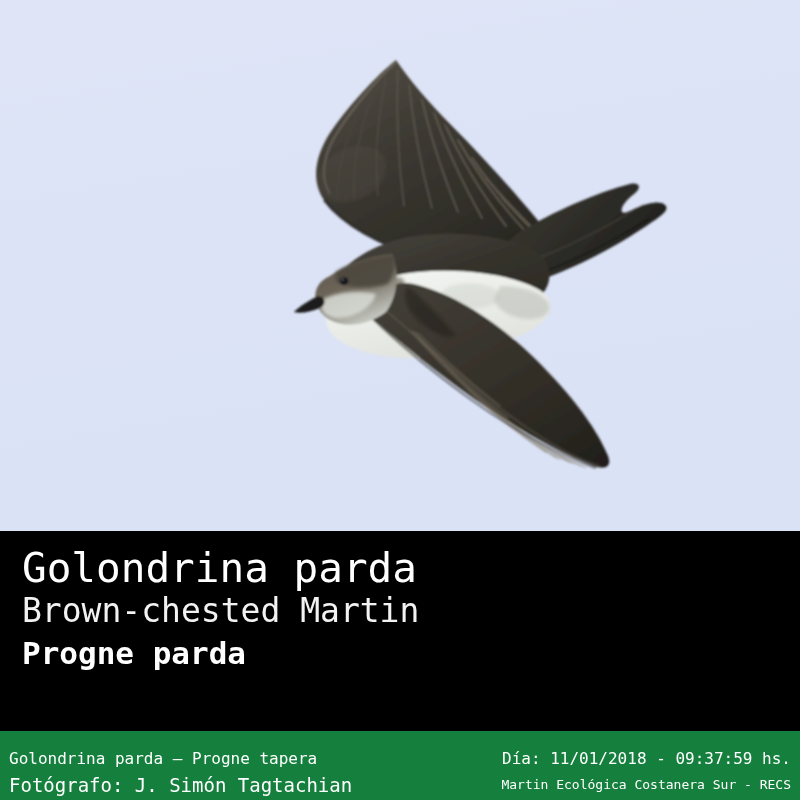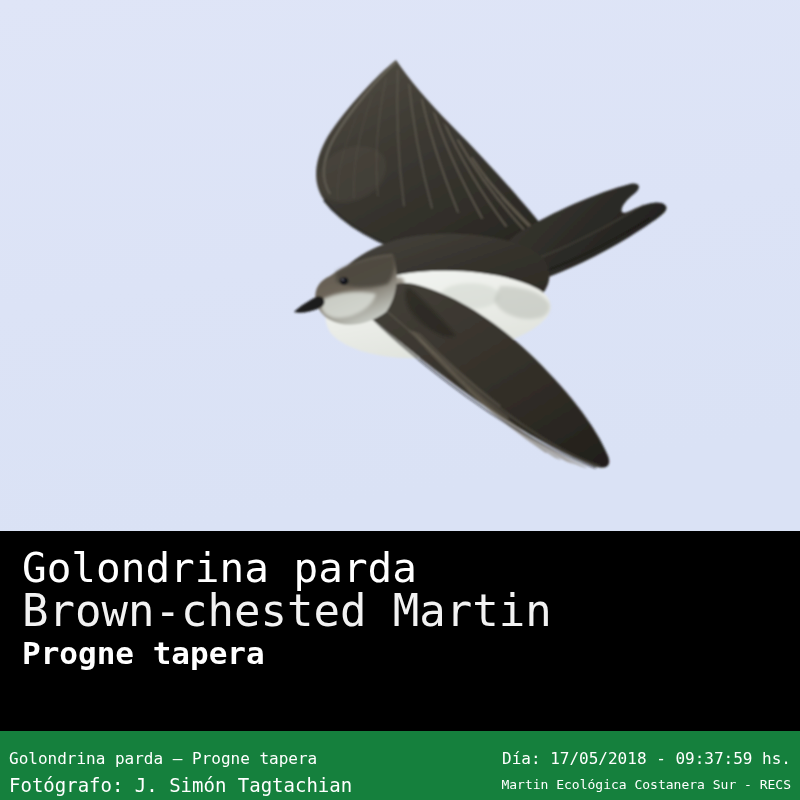--- a/index.html
+++ b/index.html
@@ -9,21 +9,21 @@
 
   
   .photo{position:absolute;left:0;top:0;width:800px;height:531px;overflow:hidden;}
   .photo svg{display:block;width:800px;height:531px;}
 
   
   .caption{position:absolute;left:0;top:531px;width:792px;height:200px;background:#000;}
   .titles{position:absolute;left:22px;top:14px;width:600px;}
   .t-common{color:#fff;font-size:41px;line-height:46px;letter-spacing:0px;
             font-weight:400;white-space:pre;}
-  .t-english{color:#f2f2f2;font-size:44px;line-height:42px;font-weight:400;white-space:pre;
+  .t-english{color:#f2f2f2;font-size:33px;line-height:42px;font-weight:400;white-space:pre;
              margin-top:-1px;}
   .t-latin{color:#fff;font-size:31px;line-height:38px;font-weight:700;white-space:pre;
            margin-top:2px;}
 
   
   .footer{position:absolute;left:0;top:731px;width:800px;height:69px;background:#15803d;}
   .f-left{position:absolute;left:9px;top:14px;text-align:left;}
   .f-right{position:absolute;right:9px;top:14px;text-align:right;}
   .f1{color:#fff;font-size:16px;line-height:27px;white-space:pre;}
   .f2{color:#fff;font-size:19px;line-height:26px;white-space:pre;}
@@ -231,29 +231,29 @@
 
       </g>
     </svg>
   </div>
 
   <div class="caption">
 
     <div class="titles">
       <div class="t-common">Golondrina parda</div>
       <div class="t-english">Brown-chested Martin</div>
-      <div class="t-latin">Progne tapera</div>
+      <div class="t-latin">Progne parda</div>
     </div>
 
   </div>
 
   <div class="footer">
     <div class="f-left">
       <div class="f1">Golondrina parda — Progne tapera</div>
       <div class="f2">Fotógrafo: J. Simón Tagtachian</div>
     </div>
     <div class="f-right">
-      <div class="fr1">Día: 17/05/2018 - 09:37:59 hs.</div>
+      <div class="fr1">Día: 11/01/2018 - 09:37:59 hs.</div>
       <div class="fr2">Martin Ecológica Costanera Sur - RECS</div>
     </div>
   </div>
 
 </div>
 
 </body></html>

